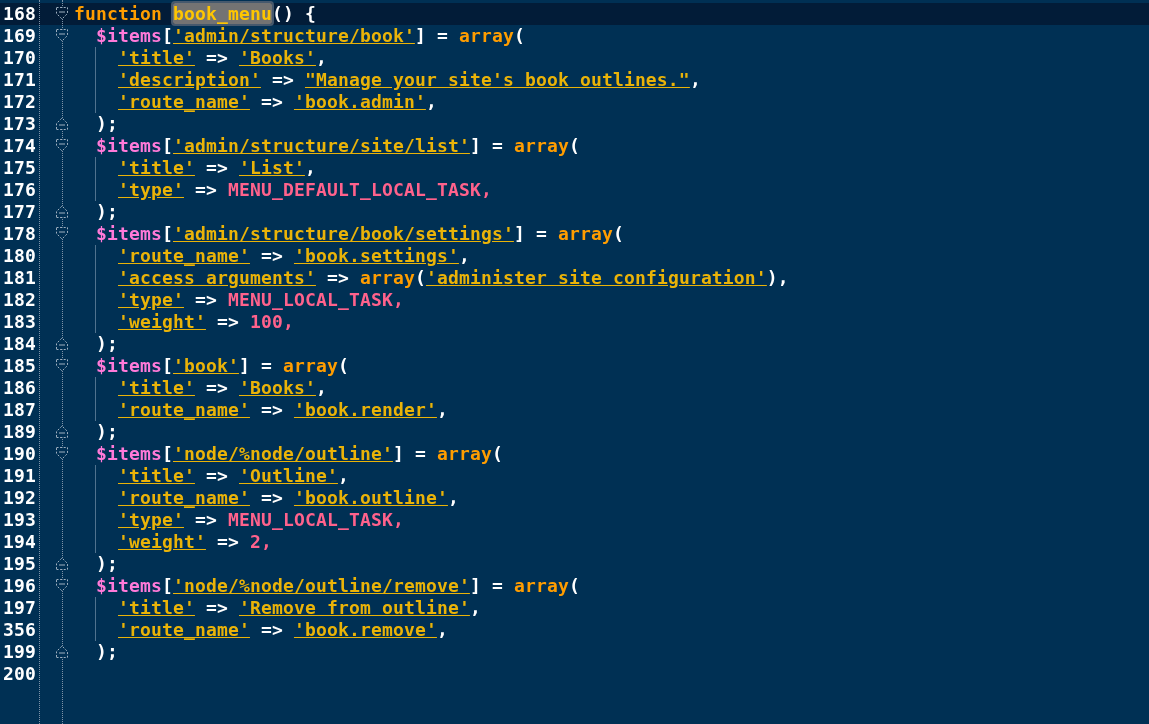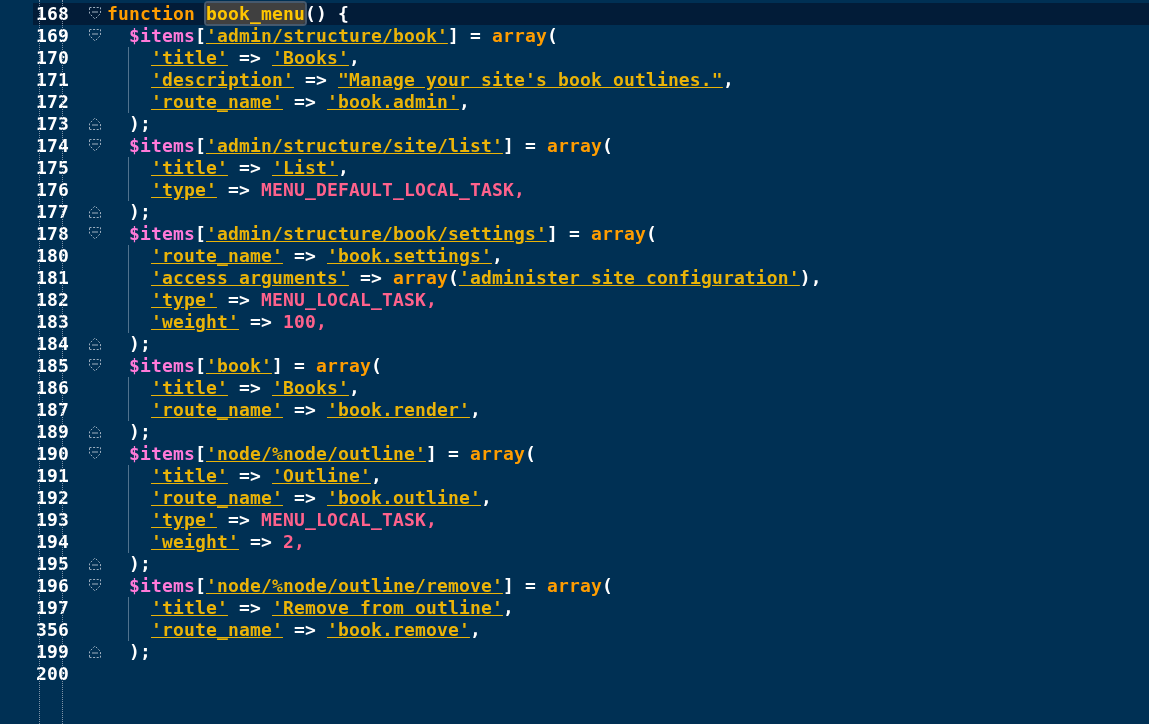--- a/index.html
+++ b/index.html
@@ -14,21 +14,20 @@
     letter-spacing:0.16px;
     cursor:text;
   }
   .rows{position:relative;padding-top:3px;}
   .row{
     position:relative;
     display:flex;
     height:22px;
     line-height:22px;
     white-space:pre;
-    margin-left:33px;
   }
   .row.current{background:#021c38;}
   .ln{
     flex:0 0 39px;
     width:39px;
     padding-left:3px;
     box-sizing:border-box;
     color:#ffffff;
     user-select:none;
   }
@@ -52,21 +51,21 @@
   }
   .vsep{
     position:absolute;top:0;bottom:0;width:0;
     border-left:1px dotted #7f93a8;
     z-index:1;
     pointer-events:none;
   }
   .vsep.num-sep{left:39px;}
   .vsep.fold-guide{left:62px;}
   .tok-kw{color:#ff9d00;}
-  .tok-fn-hl{color:#ffc600;background:#404040;box-shadow:0 0 0 2px #46596d;border-radius:2px;}
+  .tok-fn-hl{color:#ffc600;background:#737373;box-shadow:0 0 0 2px #46596d;border-radius:2px;}
   .tok-var{color:#ff7ad9;}
   .tok-str{color:#eab308;text-decoration:underline;}
   .tok-const{color:#ff628c;}
   .tok-pun{color:#ffffff;}
 </style>
 </head>
 <body>
 
 <div class="editor">
   <div class="rows" id="rows">

